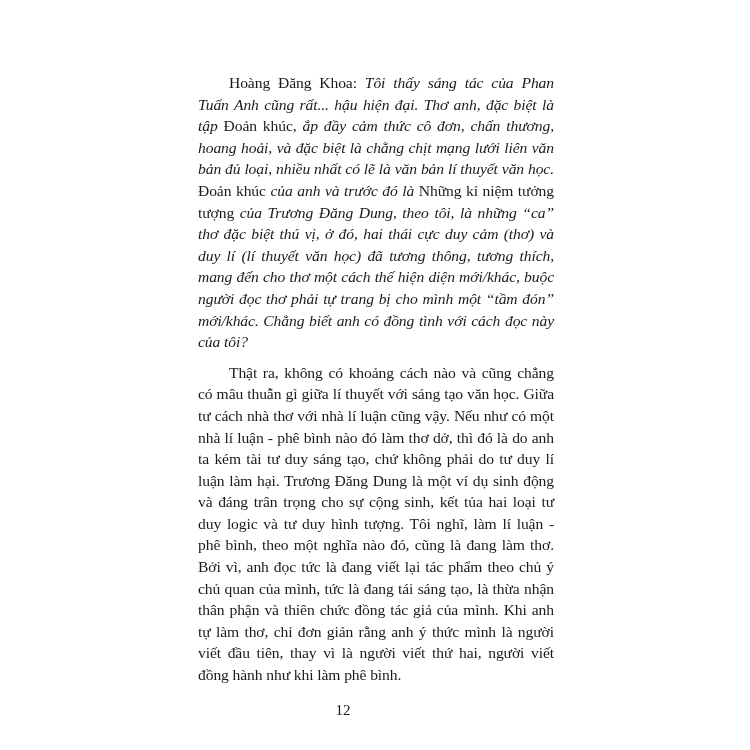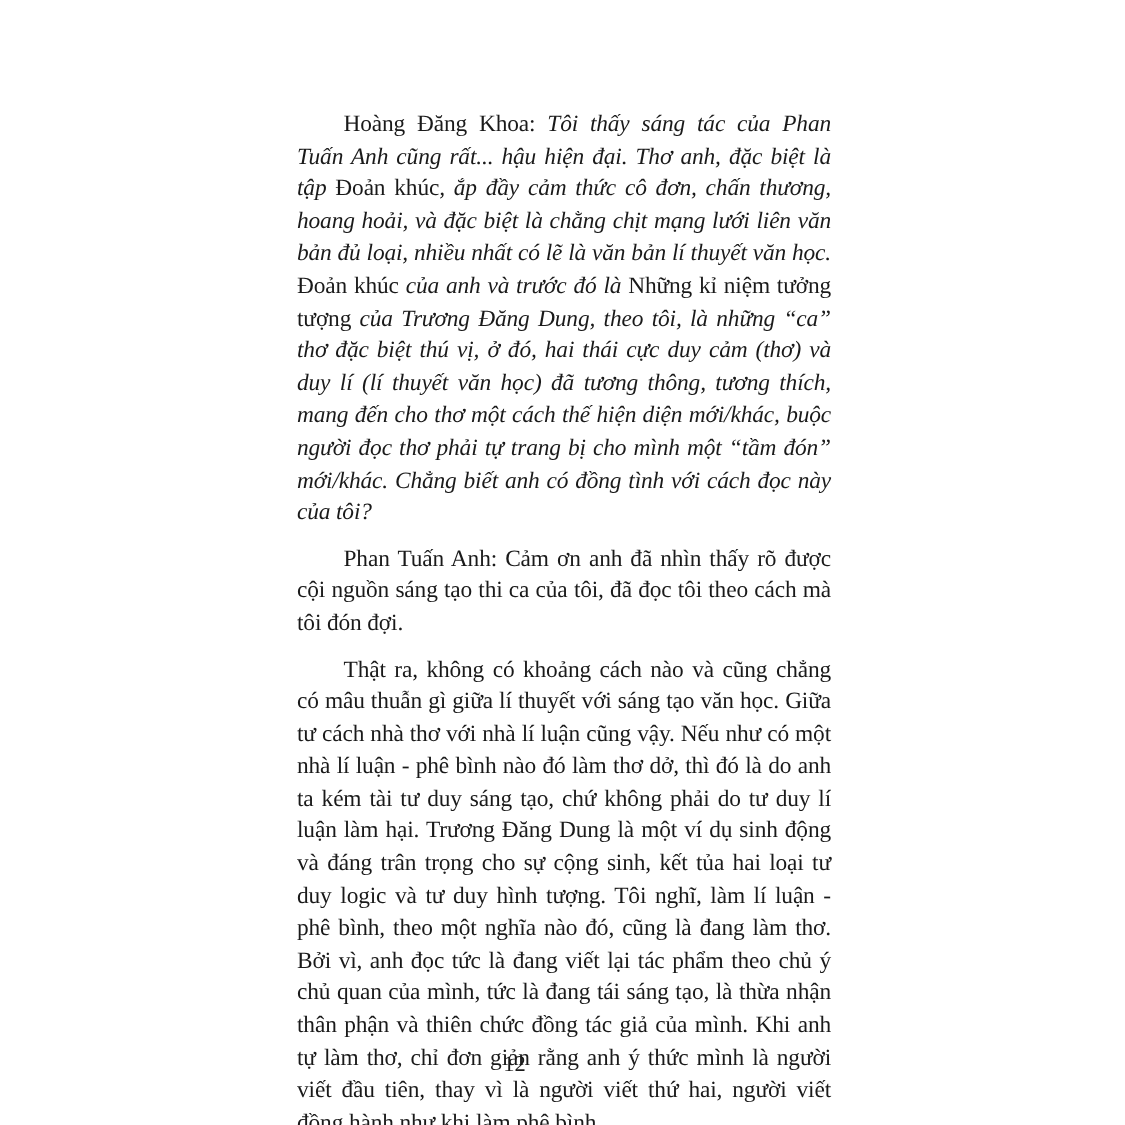--- a/index.html
+++ b/index.html
@@ -45,21 +45,18 @@
   }
 </style>
 </head>
 <body>
 
 <div class="page">
   <p class="para">
     <span class="speaker">Hoàng Đăng Khoa:</span><span class="it"> Tôi thấy sáng tác của Phan Tuấn Anh cũng rất... hậu hiện đại. Thơ anh, đặc biệt là tập </span><span class="rm">Đoản khúc</span><span class="it">, ắp đầy cảm thức cô đơn, chấn thương, hoang hoải, và đặc biệt là chằng chịt mạng lưới liên văn bản đủ loại, nhiều nhất có lẽ là văn bản lí thuyết văn học. </span><span class="rm">Đoản khúc</span><span class="it"> của anh và trước đó là </span><span class="rm">Những kỉ niệm tưởng tượng</span><span class="it"> của Trương Đăng Dung, theo tôi, là những “ca” thơ đặc biệt thú vị, ở đó, hai thái cực duy cảm (thơ) và duy lí (lí thuyết văn học) đã tương thông, tương thích, mang đến cho thơ một cách thế hiện diện mới/khác, buộc người đọc thơ phải tự trang bị cho mình một “tầm đón” mới/khác. Chẳng biết anh có đồng tình với cách đọc này của tôi?</span>
   </p>
   <p class="para">
-    <span class="speaker">Phan Tuấn Anh:</span><span class="rm"> Cảm ơn anh đã nhìn thấy rõ được cội nguồn sáng tạo thi ca của tôi, đã đọc tôi theo cách mà tôi đón đợi.</span>
-  </p>
-  <p class="para">
     <span class="rm">Thật ra, không có khoảng cách nào và cũng chẳng có mâu thuẫn gì giữa lí thuyết với sáng tạo văn học. Giữa tư cách nhà thơ với nhà lí luận cũng vậy. Nếu như có một nhà lí luận - phê bình nào đó làm thơ dở, thì đó là do anh ta kém tài tư duy sáng tạo, chứ không phải do tư duy lí luận làm hại. Trương Đăng Dung là một ví dụ sinh động và đáng trân trọng cho sự cộng sinh, kết tủa hai loại tư duy logic và tư duy hình tượng. Tôi nghĩ, làm lí luận - phê bình, theo một nghĩa nào đó, cũng là đang làm thơ. Bởi vì, anh đọc tức là đang viết lại tác phẩm theo chủ ý chủ quan của mình, tức là đang tái sáng tạo, là thừa nhận thân phận và thiên chức đồng tác giả của mình. Khi anh tự làm thơ, chỉ đơn giản rằng anh ý thức mình là người viết đầu tiên, thay vì là người viết thứ hai, người viết đồng hành như khi làm phê bình.</span>
   </p>
 
 </div>
 
 <div class="page-number">12</div>
 
 </body></html>

